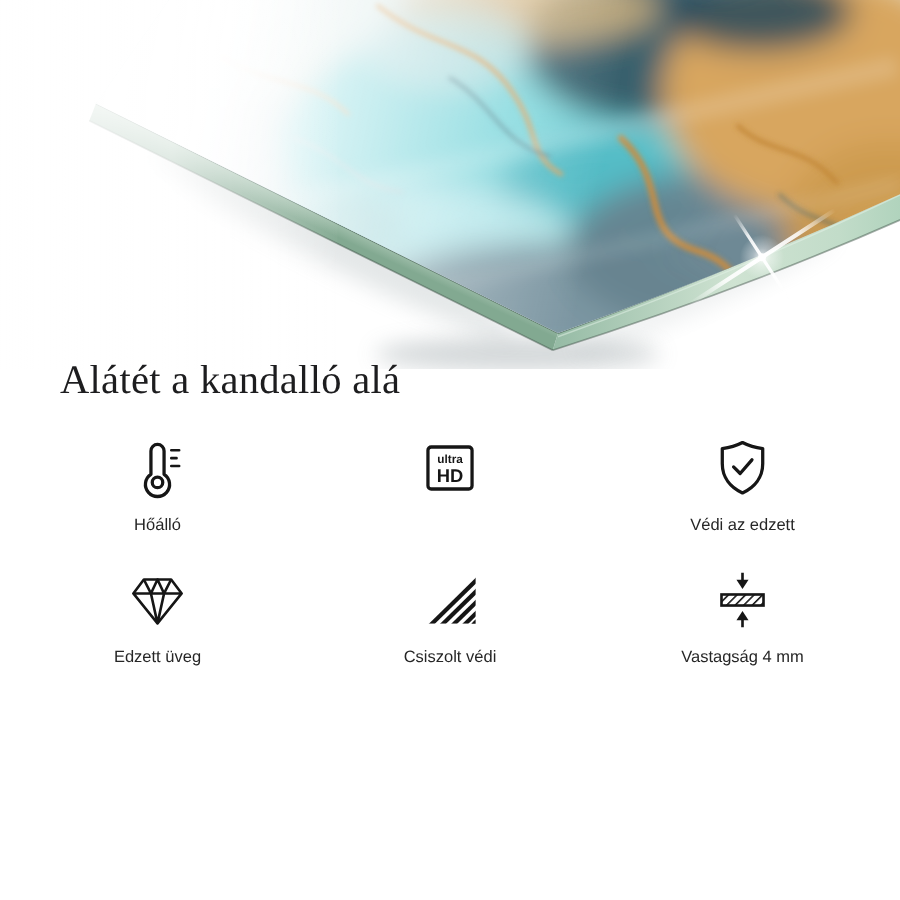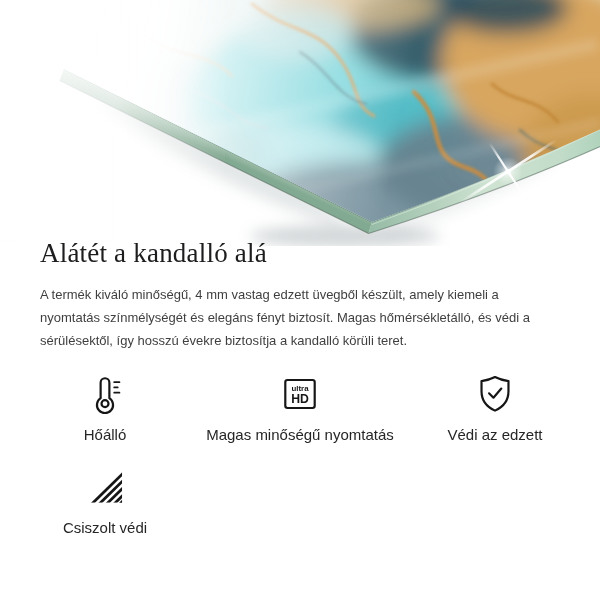--- a/index.html
+++ b/index.html
@@ -28,21 +28,21 @@
   .features{
     margin-top:20px;
     display:grid;
     grid-template-columns:130px 260px 130px;
     row-gap:22px;
     width:520px;
   }
   .feature{display:flex;flex-direction:column;align-items:center;}
   .ficon{height:44px;display:flex;align-items:center;justify-content:center;}
   .ficon svg{width:42px;height:42px;}
-  .flabel{margin-top:10px;font-size:15px;color:#262626;white-space:nowrap;}
+  .flabel{margin-top:10px;font-size:11px;color:#262626;white-space:nowrap;}
   .ic{stroke:#161616;fill:none;stroke-width:2.5;}
   .ic-thin{stroke:#161616;fill:none;stroke-width:2;}
   .ic-fill{fill:#161616;stroke:none;}
 </style>
 </head>
 <body>
 
 <div class="page">
 
   <figure class="photo">
@@ -160,21 +160,20 @@
         <circle r="2.6" fill="#ffffff"></circle>
       </g>
     </svg>
   </figure>
 
   <div class="content">
     <h1>
       <span>Alátét a kandalló alá</span>
     </h1>
 
-    <p class="desc">A termék kiváló minőségű, 4 mm vastag edzett üvegből készült, amely kiemeli a nyomtatás színmélységét és elegáns fényt biztosít. Magas hőmérsékletálló, és védi a sérülésektől, így hosszú évekre biztosítja a kandalló körüli teret.</p>
 
     <div class="features">
 
       <div class="feature">
         <span class="ficon">
           <svg viewBox="0 0 48 48">
             <path class="ic" d="M19,28.8 V11 a5,5 0 0 1 10,0 v17.8 a9.2,9.2 0 1 1 -10,0 Z" stroke-linejoin="round"></path>
             <circle class="ic" cx="24" cy="35" r="4"></circle>
             <path class="ic-thin" d="M34.5,10.5 h6 M34.5,16.5 h4 M34.5,22.5 h6" stroke-linecap="round" stroke-width="2.2"></path>
           </svg>
@@ -183,33 +182,41 @@
       </div>
 
       <div class="feature">
         <span class="ficon">
           <svg viewBox="0 0 48 48">
             <rect class="ic" x="7.2" y="8" width="33.6" height="32" rx="2.5" stroke-width="2.6"></rect>
             <text x="24" y="20.5" text-anchor="middle" font-size="9" font-weight="bold" fill="#161616" font-family="&quot;Liberation Sans&quot;,&quot;DejaVu Sans&quot;,sans-serif">ultra</text>
             <text x="24" y="34.5" text-anchor="middle" font-size="14" font-weight="bold" fill="#161616" font-family="&quot;Liberation Sans&quot;,&quot;DejaVu Sans&quot;,sans-serif">HD</text>
           </svg>
         </span>
-        <span class="flabel">Magas minőségű nyomtatás</span>
       </div>
 
       <div class="feature">
         <span class="ficon">
           <svg viewBox="0 0 48 48">
             <path class="ic" d="M24,4.6 C28.6,7 33.6,8.5 39.4,9.2 V20.8 C39.4,31.2 33,38.9 24,43 C15,38.9 8.6,31.2 8.6,20.8 V9.2 C14.4,8.5 19.4,7 24,4.6 Z" stroke-linejoin="round"></path>
             <path class="ic" d="M17.2,23.2 L22.2,28.2 L31.2,17.8" stroke-width="2.7" stroke-linecap="round" stroke-linejoin="round"></path>
           </svg>
         </span>
         <span class="flabel">Védi az edzett</span>
       </div>
 
+      <div class="feature">
+        <span class="ficon">
+          <svg viewBox="0 0 48 48">
+            <path class="ic-thin" d="M13.6,8.4 H34.4 L42.4,19 L24,41.8 L5.6,19 Z" stroke-width="2.2" stroke-linejoin="round"></path>
+            <path class="ic-thin" d="M5.6,19 H42.4 M13.6,8.4 L19,19 L24,8.4 L29,19 L34.4,8.4 M19,19 L24,41.8 M29,19 L24,41.8" stroke-linejoin="round"></path>
+          </svg>
+        </span>
+        <span class="flabel">Edzett üveg</span>
+      </div>
 
       <div class="feature">
         <span class="ficon">
           <svg viewBox="0 0 48 48">
             <defs>
                 <clipPath id="triClip">
                   <path d="M4.5,42 L43.5,3.8 L43.5,42 Z"></path>
                 </clipPath>
               </defs>
             <g clip-path="url(#triClip)" stroke="#161616" stroke-width="3.2">
@@ -217,16 +224,33 @@
               <line x1="12.7" y1="48" x2="64.7" y2="-3"></line>
               <line x1="21.2" y1="48" x2="73.2" y2="-3"></line>
               <line x1="29.7" y1="48" x2="81.7" y2="-3"></line>
             </g>
             <path class="ic-fill" d="M40.2,42 L43.5,38.7 L43.5,42 Z"></path>
           </svg>
         </span>
         <span class="flabel">Csiszolt védi</span>
       </div>
 
+      <div class="feature">
+        <span class="ficon">
+          <svg viewBox="0 0 48 48">
+            <defs>
+              <pattern id="hp" width="4.6" height="4.6" patternUnits="userSpaceOnUse" patternTransform="rotate(45)">
+                <line x1="0" y1="0" x2="0" y2="4.6" stroke="#161616" stroke-width="2.4"></line>
+              </pattern>
+            </defs>
+            <rect x="8" y="19.8" width="32" height="8.4" fill="url(#hp)" stroke="#161616" stroke-width="2"></rect>
+            <path class="ic-thin" d="M24,3.2 V9" stroke-width="2.4"></path>
+            <path class="ic-fill" d="M19.4,8.6 H28.6 L24,15.6 Z"></path>
+            <path class="ic-thin" d="M24,44.8 V39" stroke-width="2.4"></path>
+            <path class="ic-fill" d="M19.4,39.4 H28.6 L24,32.4 Z"></path>
+          </svg>
+        </span>
+        <span class="flabel">Vastagság 4 mm</span>
+      </div>
 
     </div>
   </div>
 </div>
 
 </body></html>

